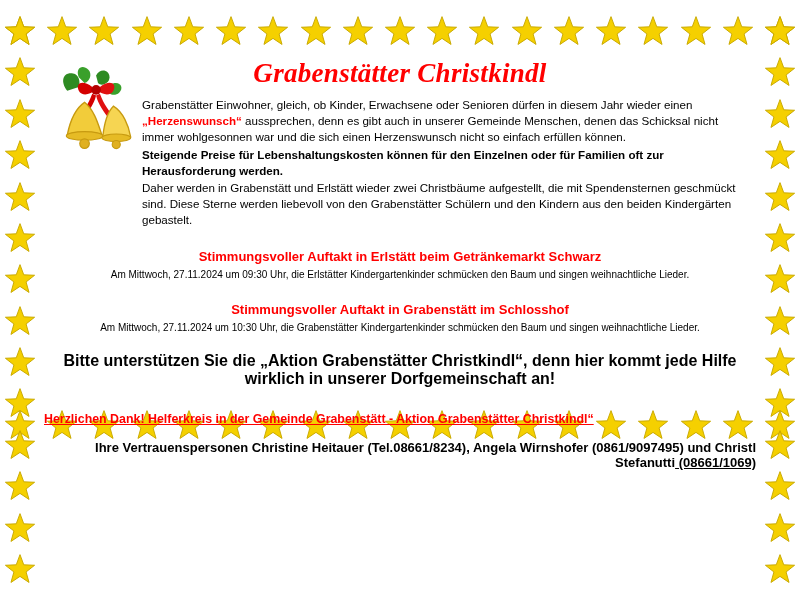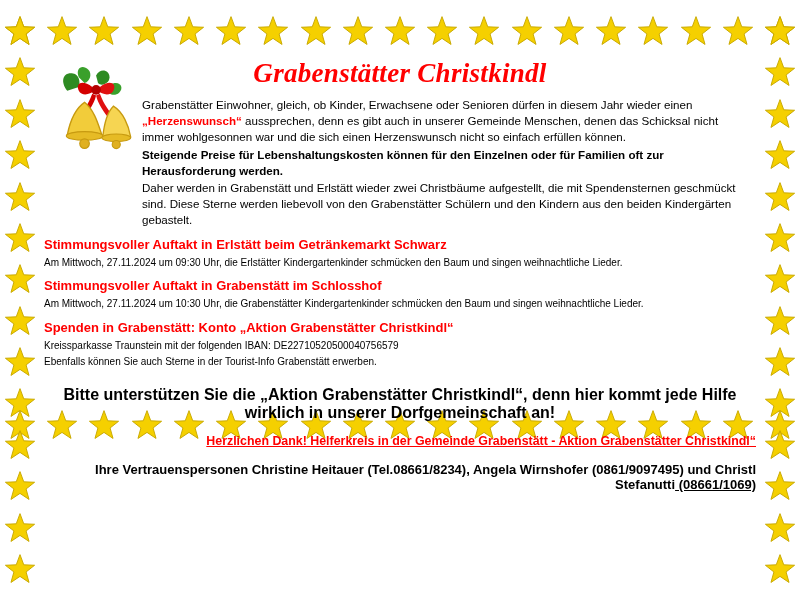--- a/index.html
+++ b/index.html
@@ -87,22 +87,22 @@
 
   .bells {
     position: absolute;
     left: 6px;
     top: 14px;
     width: 96px;
     height: 96px;
   }
 
   .section {
-    text-align: left;
-    margin-top: 8px;
+    text-align: center;
+    margin-top: 20px;
   }
   .sec-head {
     color: #ff0000;
     font-weight: bold;
     font-size: 13px;
     margin-bottom: 3px;
   }
   .sec-line {
     font-size: 10px;
     color: #000000;
@@ -111,25 +111,25 @@
   .sec-line + .sec-line { margin-top: 1px; }
 
   .appeal {
     text-align: center;
     font-size: 16px;
     font-weight: bold;
     color: #000000;
     margin-top: 16px;
   }
   .thanks {
-    text-align: right;
+    text-align: left;
     font-size: 12.4px;
     font-weight: bold;
     color: #ff0000;
-    margin-top: 12px;
+    margin-top: 24px;
     text-decoration: underline;
   }
   .contact {
     text-align: right;
     font-size: 13px;
     font-weight: bold;
     color: #000000;
     margin-top: 14px;
   }
   .contact .u { text-decoration: underline; }
@@ -382,25 +382,20 @@
     <div class="section">
       <div class="sec-head">Stimmungsvoller Auftakt in Erlstätt beim Getränkemarkt Schwarz</div>
       <div class="sec-line">Am Mittwoch, 27.11.2024 um 09:30 Uhr, die Erlstätter Kindergartenkinder schmücken den Baum und singen weihnachtliche Lieder.</div>
     </div>
 
     <div class="section">
       <div class="sec-head">Stimmungsvoller Auftakt in Grabenstätt im Schlosshof</div>
       <div class="sec-line">Am Mittwoch, 27.11.2024 um 10:30 Uhr, die Grabenstätter Kindergartenkinder schmücken den Baum und singen weihnachtliche Lieder.</div>
     </div>
 
-    <div class="section">
-      <div class="sec-head">Spenden in Grabenstätt: Konto „Aktion Grabenstätter Christkindl“</div>
-      <div class="sec-line">Kreissparkasse Traunstein mit der folgenden IBAN: DE22710520500040756579</div>
-      <div class="sec-line">Ebenfalls können Sie auch Sterne in der Tourist-Info Grabenstätt erwerben.</div>
-    </div>
 
 
     <div class="appeal">Bitte unterstützen Sie die „Aktion Grabenstätter Christkindl“, denn hier kommt jede Hilfe wirklich in unserer Dorfgemeinschaft an!</div>
 
     <div class="thanks">Herzlichen Dank! Helferkreis in der Gemeinde Grabenstätt  -  Aktion Grabenstätter Christkindl“</div>
 
     <div class="contact">
       <span>Ihre Vertrauenspersonen Christine Heitauer (Tel.08661/8234), Angela Wirnshofer (0861/9097495) und Christl Stefanutti</span><span class="u"> (08661/1069)</span>
     </div>
 

